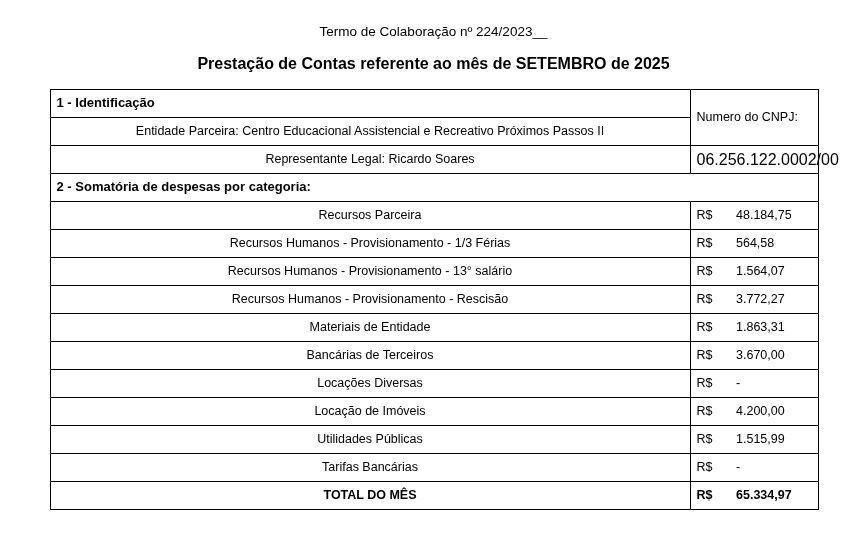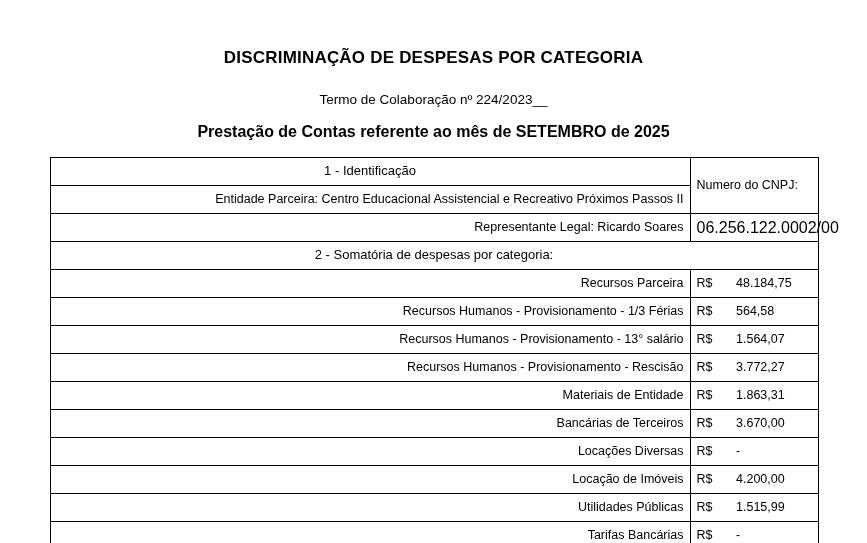--- a/index.html
+++ b/index.html
@@ -49,34 +49,34 @@
     font-size: 12.5px;
   }
   table.main td {
     border: 1px solid #000000;
     padding: 0 6px;
     height: 27px;
     vertical-align: middle;
     line-height: 1.1;
   }
   .sec-head {
-    text-align: center;
-    font-weight: normal;
+    text-align: left;
+    font-weight: bold;
     font-size: 13px;
   }
   .cnpj-label {
     text-align: left;
     font-size: 12.5px;
   }
   .cnpj-value {
     text-align: center;
     font-size: 16px;
   }
   .cat-name {
-    text-align: right;
+    text-align: center;
   }
   .cur {
     text-align: left;
     width: 36px;
     border-right: none !important;
     padding-right: 0;
   }
   .amt {
     text-align: left;
     border-left: none !important;
@@ -87,21 +87,20 @@
   }
   .col-cat { width: 640px; }
   .col-cur { width: 40px; }
   .col-amt { width: 88px; }
 </style>
 </head>
 <body>
 
 <div class="page">
 
-  <div class="title">DISCRIMINAÇÃO DE DESPESAS POR CATEGORIA</div>
   <div class="subtitle">Termo de Colaboração nº 224/2023__</div>
   <div class="subtitle2">Prestação de Contas referente ao mês de SETEMBRO de 2025</div>
 
   <div class="table-wrap">
     <table class="main">
       <colgroup>
         <col class="col-cat">
         <col class="col-cur">
         <col class="col-amt">
       </colgroup>

